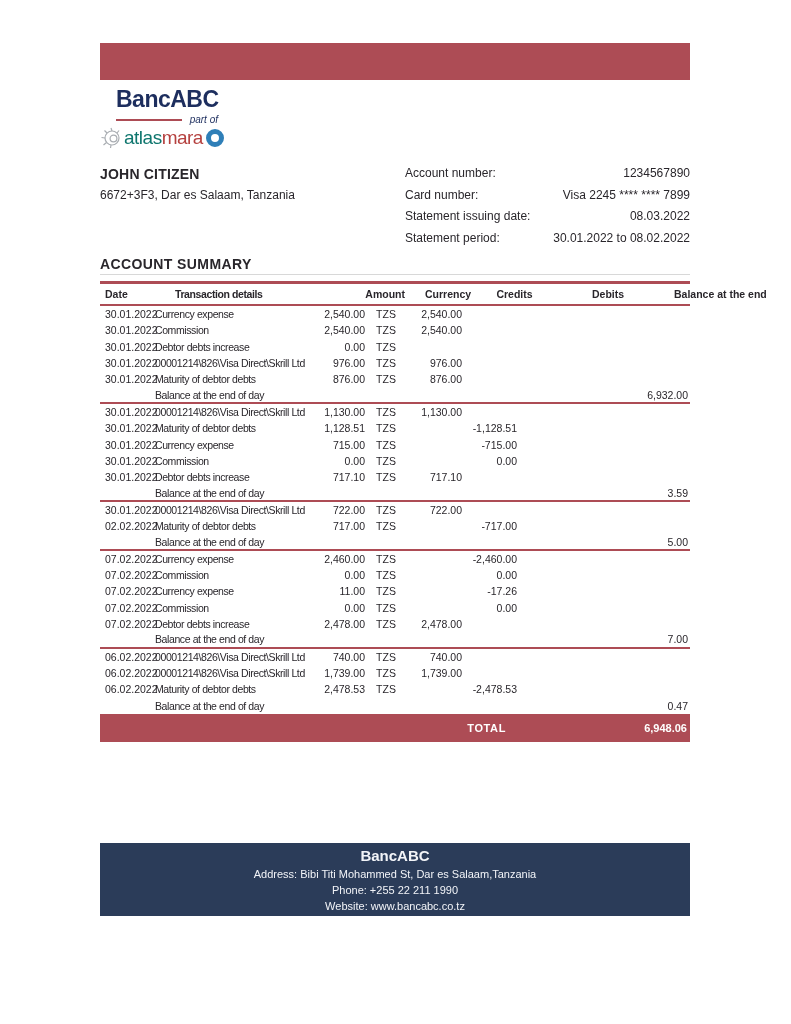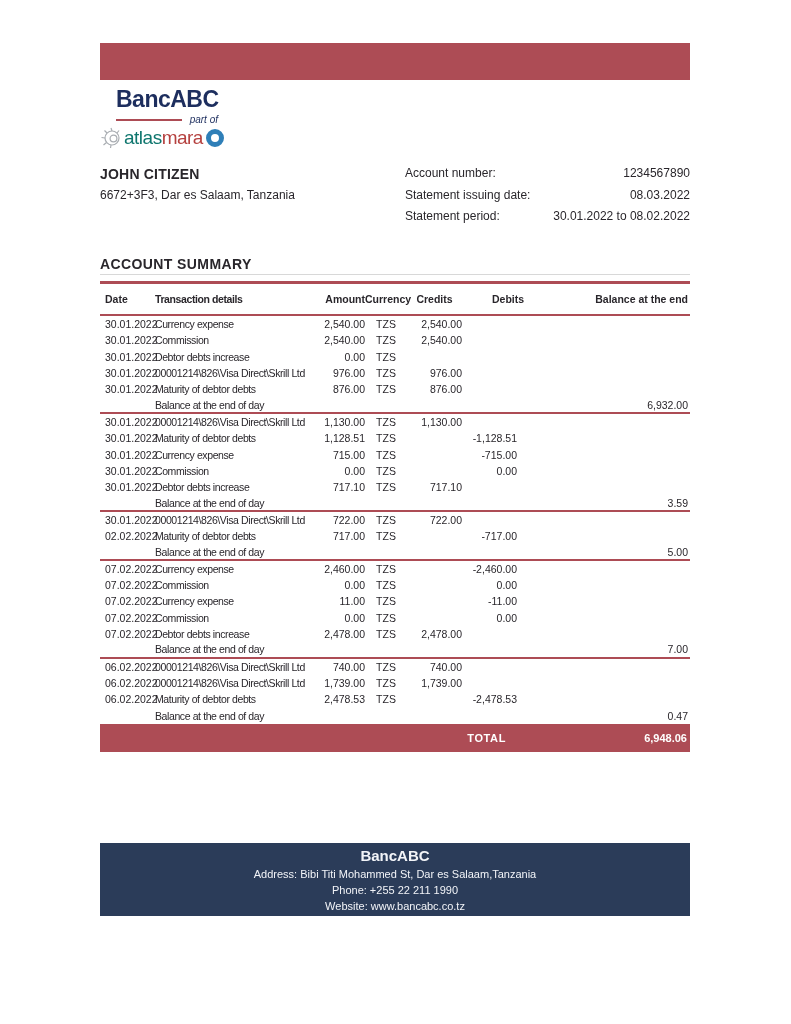--- a/index.html
+++ b/index.html
@@ -35,21 +35,21 @@
   .acct-row{display:flex;justify-content:space-between;height:21.5px;align-items:flex-start;}
   .acct-label{text-align:left;}
   .acct-value{text-align:right;}
   
   .section-title{position:absolute;left:100px;top:256px;font-size:14px;font-weight:700;letter-spacing:.4px;}
   
   .table{position:absolute;left:100px;top:274px;width:590px;border-top:1px solid var(--gray-line);padding-top:6px;font-size:10.5px;}
   .thead{
     display:grid;grid-template-columns:55px 158px 52px 42px 55px 92px 1fr;
     border-top:3px solid var(--maroon);border-bottom:2px solid var(--maroon);
-    height:35px;align-items:center;font-weight:700;
+    height:25px;align-items:center;font-weight:700;gap:20px;
   }
   .thead .c-date{padding-left:5px;}
   .thead .c-amount{text-align:right;}
   .thead .c-currency{text-align:center;}
   .thead .c-credits{text-align:center;}
   .thead .c-debits{text-align:center;}
   .thead .c-balance{text-align:right;padding-right:2px;}
   .trow{
     display:grid;grid-template-columns:55px 158px 52px 42px 55px 55px 1fr;
     height:16.32px;align-items:center;
@@ -106,20 +106,24 @@
     <div class="customer-name">JOHN CITIZEN</div>
     <div class="customer-address">6672+3F3, Dar es Salaam, Tanzania</div>
   </div>
 
   <div class="acct-info">
     <div class="acct-row">
       <span class="acct-label">Account number:</span>
       <span class="acct-value">1234567890</span>
     </div>
     <div class="acct-row">
+      <span class="acct-label">Card number:</span>
+      <span class="acct-value">Visa 2245 **** **** 7899</span>
+    </div>
+    <div class="acct-row">
       <span class="acct-label">Statement issuing date:</span>
       <span class="acct-value">08.03.2022</span>
     </div>
     <div class="acct-row">
       <span class="acct-label">Statement period:</span>
       <span class="acct-value">30.01.2022 to 08.02.2022</span>
     </div>
   </div>
 
   <div class="section-title">ACCOUNT SUMMARY</div>
@@ -287,21 +291,21 @@
           <span class="cell c-credits"></span>
           <span class="cell c-debits">0.00</span>
           <span class="cell c-balance"></span>
         </div>
         <div class="trow">
           <span class="cell c-date">07.02.2022</span>
           <span class="cell c-details">Currency expense</span>
           <span class="cell c-amount">11.00</span>
           <span class="cell c-currency">TZS</span>
           <span class="cell c-credits"></span>
-          <span class="cell c-debits">-11.00</span>
+          <span class="cell c-debits">-17.26</span>
           <span class="cell c-balance"></span>
         </div>
         <div class="trow">
           <span class="cell c-date">07.02.2022</span>
           <span class="cell c-details">Commission</span>
           <span class="cell c-amount">0.00</span>
           <span class="cell c-currency">TZS</span>
           <span class="cell c-credits"></span>
           <span class="cell c-debits">0.00</span>
           <span class="cell c-balance"></span>

